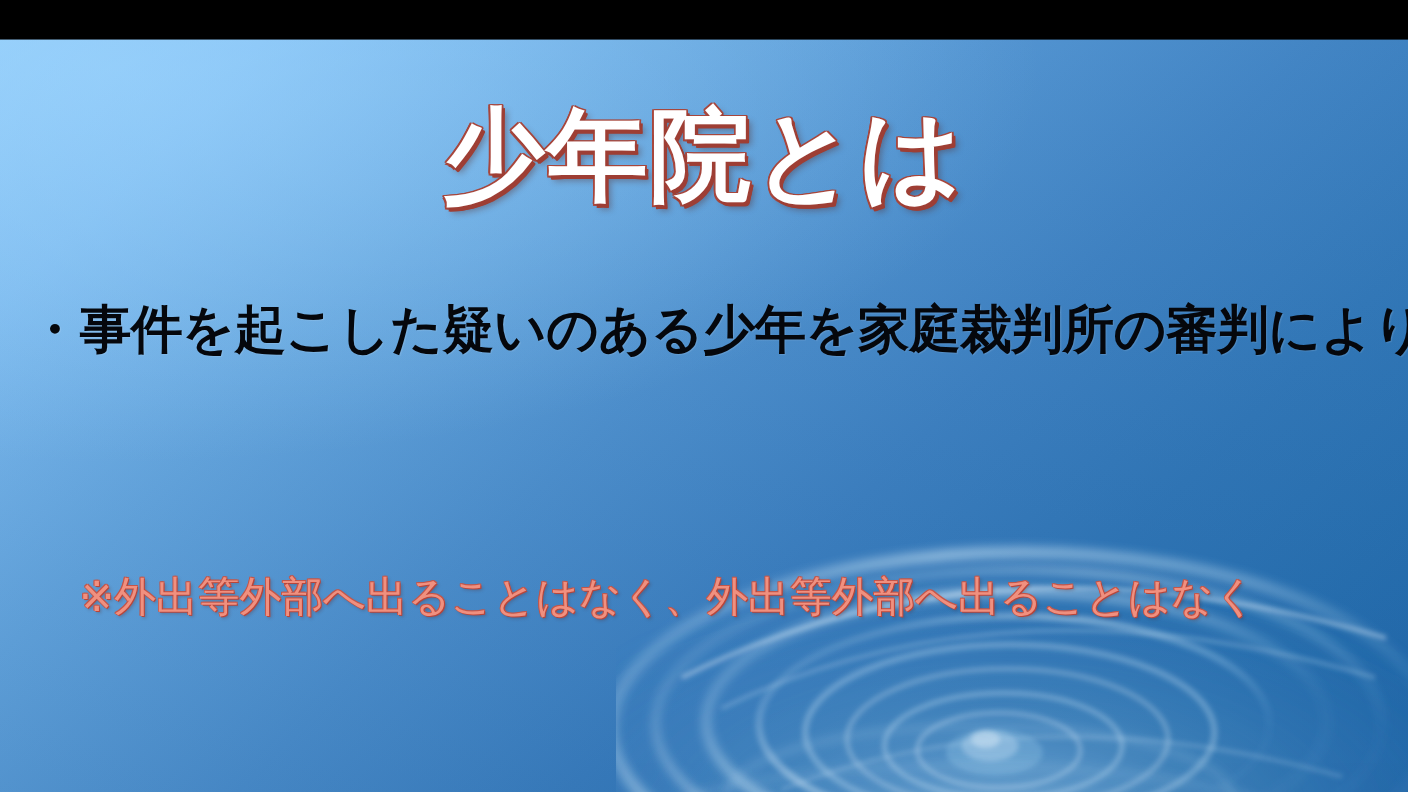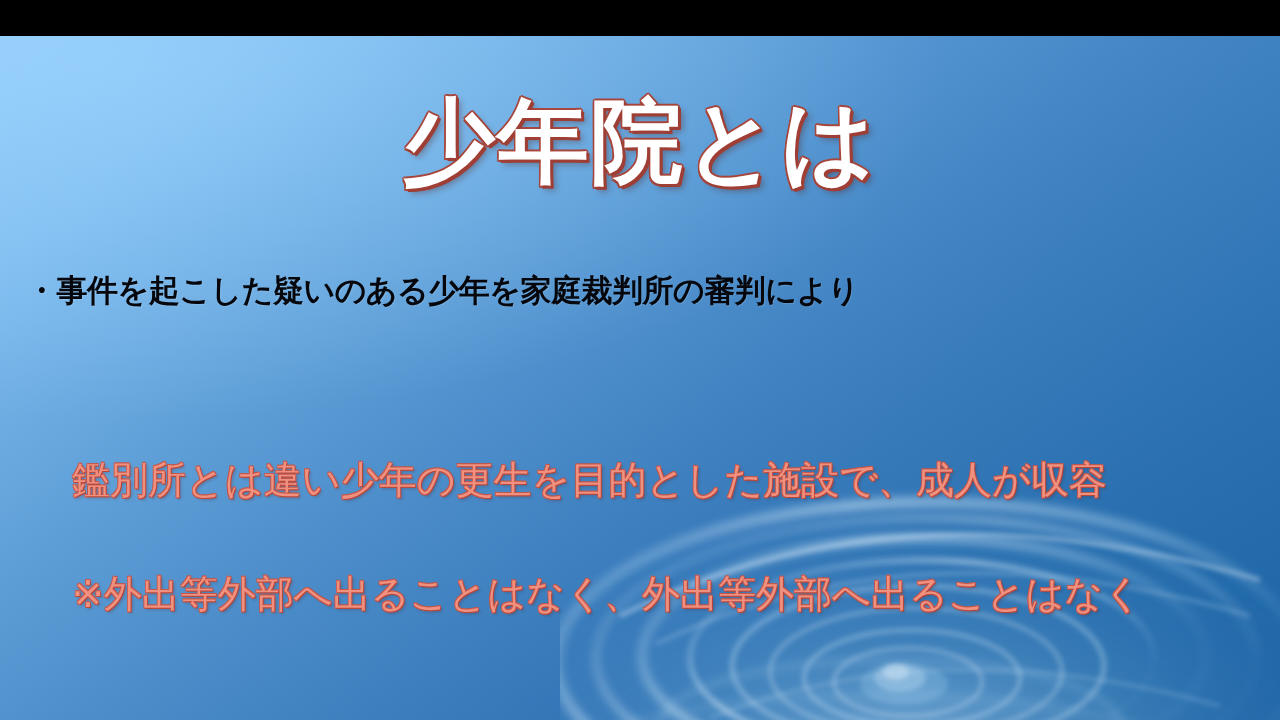--- a/index.html
+++ b/index.html
@@ -81,21 +81,21 @@
        5px 5px 6px rgba(80,25,18,0.35);
   }
 
   
   .body-dark {
     position: absolute;
     left: 26px;
     top: 236px;
     width: 1235px;
     color: #05070C;
-    font-size: 31px;
+    font-size: 47px;
     line-height: 1.20;
     font-weight: 700;
     letter-spacing: -0.5px;
     white-space: nowrap;
     text-shadow: 1px 1px 1px rgba(255,255,255,0.12);
   }
   .body-dark .ln { display: block; }
 
   
   .body-red {
@@ -182,17 +182,16 @@
 
   <div class="title-wrap">
     <span class="title">少年院とは</span>
   </div>
 
   <div class="body-dark">
     <span class="ln">・事件を起こした疑いのある少年を家庭裁判所の審判により</span>
   </div>
 
   <div class="body-red">
-    <span class="ln">鑑別所とは違い少年の更生を目的とした施設で、成人が収容</span>
     <span class="ln para2">※外出等外部へ出ることはなく、外出等外部へ出ることはなく</span>
   </div>
 
 </div>
 
 </body></html>

